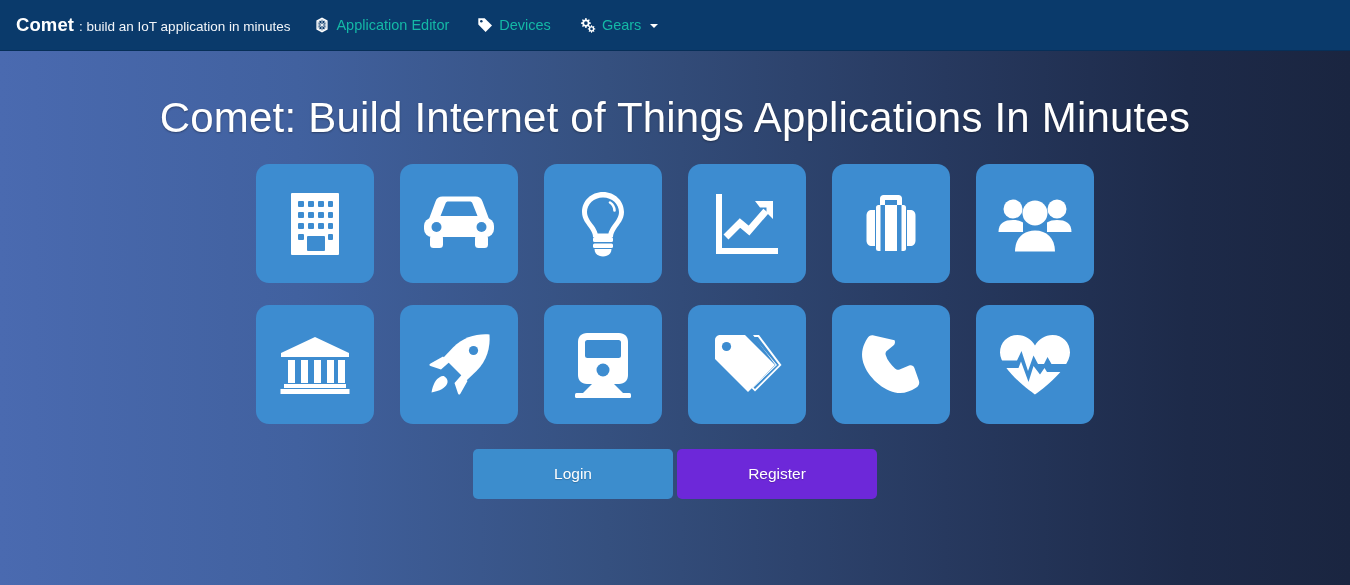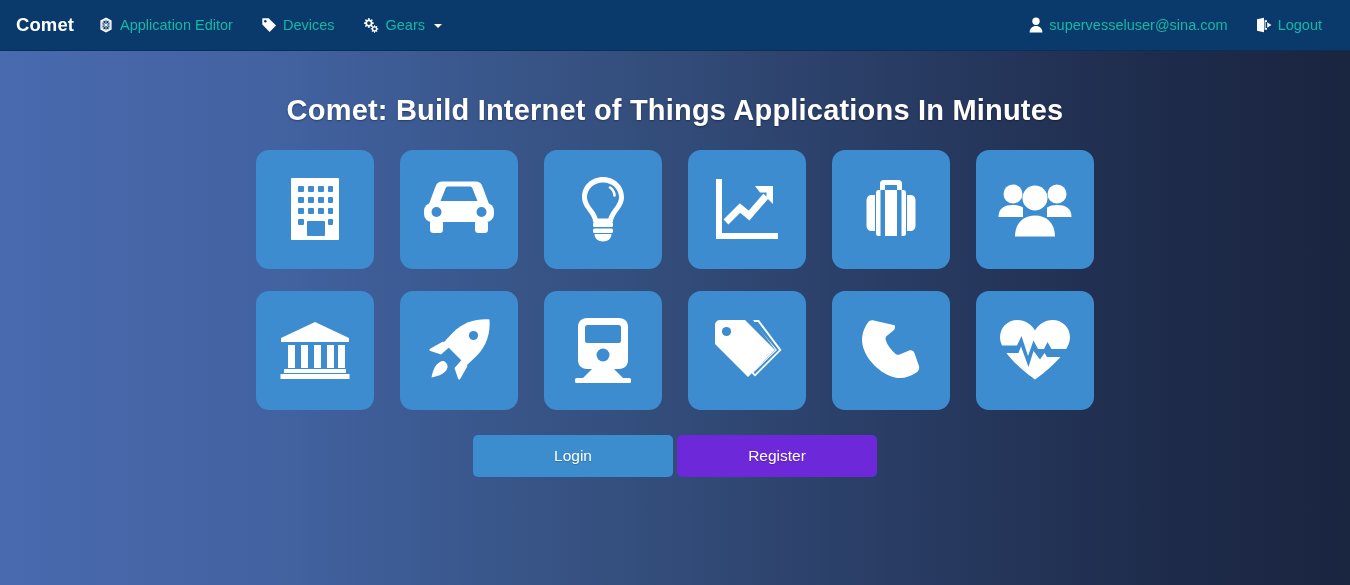--- a/index.html
+++ b/index.html
@@ -67,22 +67,22 @@
   .hero {
     height: 534px;
     display: flex;
     flex-direction: column;
     align-items: center;
     padding-top: 0;
   }
   .hero-title {
     margin-top: 44px;
     color: #ffffff;
-    font-size: 29px;
-    font-weight: bold;
+    font-size: 42px;
+    font-weight: normal;
     letter-spacing: .2px;
     text-shadow: 0 1px 2px rgba(0,0,0,.35);
     line-height: 1.1;
     text-align: center;
   }
 
   
   .tiles {
     margin-top: 23px;
     display: grid;
@@ -106,37 +106,38 @@
     margin-top: 25px;
     display: flex;
     gap: 4px;
   }
   .btn {
     border: none;
     border-radius: 5px;
     color: #ffffff;
     font-size: 15.5px;
     font-family: "Liberation Sans", sans-serif;
-    height: 42px;
+    height: 50px;
     width: 200px;
     cursor: pointer;
     text-shadow: 0 1px 1px rgba(0,0,0,.2);
   }
   .btn-login    { background: #3c8dcd; }
   .btn-register { background: #6d28d9; }
 </style>
 </head>
 <body>
 
 <div class="navbar">
 
   <div class="nav-left">
 
     <a class="brand" href="#">
       <span class="brand-name">Comet</span>
+      <span class="brand-tag">: build an IoT application in minutes</span>
     </a>
 
     <a class="nav-item" href="#">
       <span class="nav-icon">
         <svg width="16" height="16" viewBox="0 0 16 16">
           <path d="M8 0.6 L13.6 3.6 L13.6 12.4 L8 15.4 L2.4 12.4 L2.4 3.6 Z"></path>
           <path d="M8 2.2 L12.2 4.5 L12.2 11.5 L8 13.8 L3.8 11.5 L3.8 4.5 Z" fill="#0a3a6b"></path>
           <path d="M8 2.6 L11.9 4.7 L11.9 11.3 L8 13.4 L4.1 11.3 L4.1 4.7 Z" fill="none" stroke="#ffffff" stroke-width="0.9"></path>
           <path d="M8 2.6 L8 13.4 M4.1 4.7 L11.9 11.3 M11.9 4.7 L4.1 11.3 M4.1 8 L11.9 8" stroke="#ffffff" stroke-width="0.8" fill="none"></path>
         </svg>
@@ -162,44 +163,20 @@
           <path d="M12.1 8.2 L13 8.2 L13.2 9.25 L14 9.6 L14.85 9 L15.5 9.65 L14.9 10.5 L15.25 11.3 L16.3 11.5 L16.3 12.4 L15.25 12.6 L14.9 13.4 L15.5 14.25 L14.85 14.9 L14 14.3 L13.2 14.65 L13 15.7 L12.1 15.7 L11.9 14.65 L11.1 14.3 L10.25 14.9 L9.6 14.25 L10.2 13.4 L9.85 12.6 L8.8 12.4 L8.8 11.5 L9.85 11.3 L10.2 10.5 L9.6 9.65 L10.25 9 L11.1 9.6 L11.9 9.25 Z"></path>
           <circle cx="12.55" cy="11.95" r="1.35" fill="#0a3a6b"></circle>
         </svg>
       </span>
       <span class="label">Gears</span>
       <span class="caret"></span>
     </a>
 
   </div>
 
-  <div class="nav-right">
-
-    <a class="nav-item" href="#">
-      <span class="nav-icon">
-        <svg width="14" height="16" viewBox="0 0 14 16">
-          <circle cx="7" cy="4.3" r="3.7"></circle>
-          <path d="M0.6 15.4 C0.6 11.3 3.4 8.9 7 8.9 C10.6 8.9 13.4 11.3 13.4 15.4 Z"></path>
-        </svg>
-      </span>
-      <span class="label">supervesseluser@sina.com</span>
-    </a>
-
-    <a class="nav-item" href="#">
-      <span class="nav-icon">
-        <svg width="16" height="16" viewBox="0 0 16 16">
-          <path d="M1 2.2 L8 0.8 L8 15.2 L1 13.8 Z"></path>
-          <path d="M8.6 3.2 L11 3.2 L11 5.1 L9.6 5.1 L9.6 10.9 L11 10.9 L11 12.8 L8.6 12.8 Z"></path>
-          <path d="M11.2 5.2 L15.4 8 L11.2 10.8 Z"></path>
-        </svg>
-      </span>
-      <span class="label">Logout</span>
-    </a>
-
-  </div>
 </div>
 
 <div class="hero">
 
   <h1 class="hero-title">Comet: Build Internet of Things Applications In Minutes</h1>
 
   <div class="tiles">
 
     <div class="tile">
       <span>

